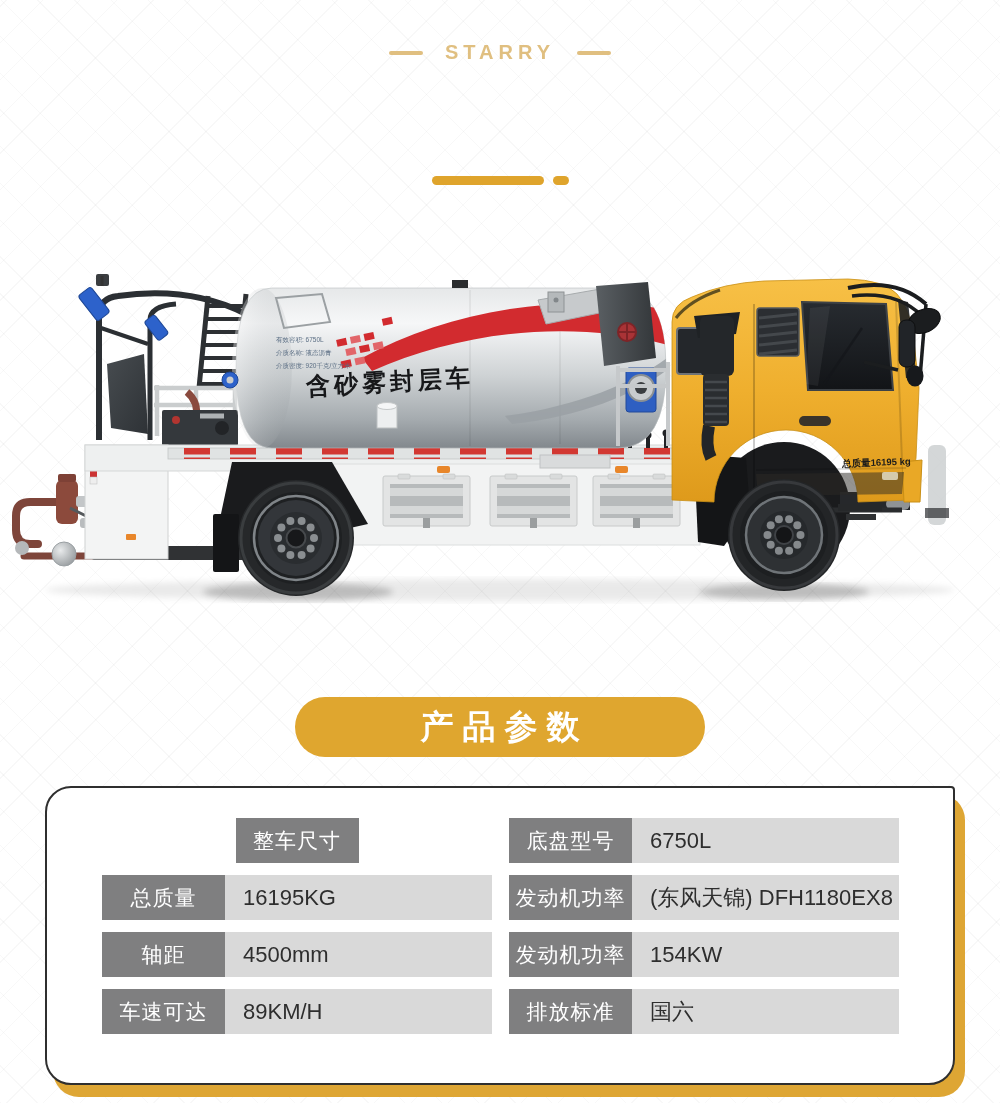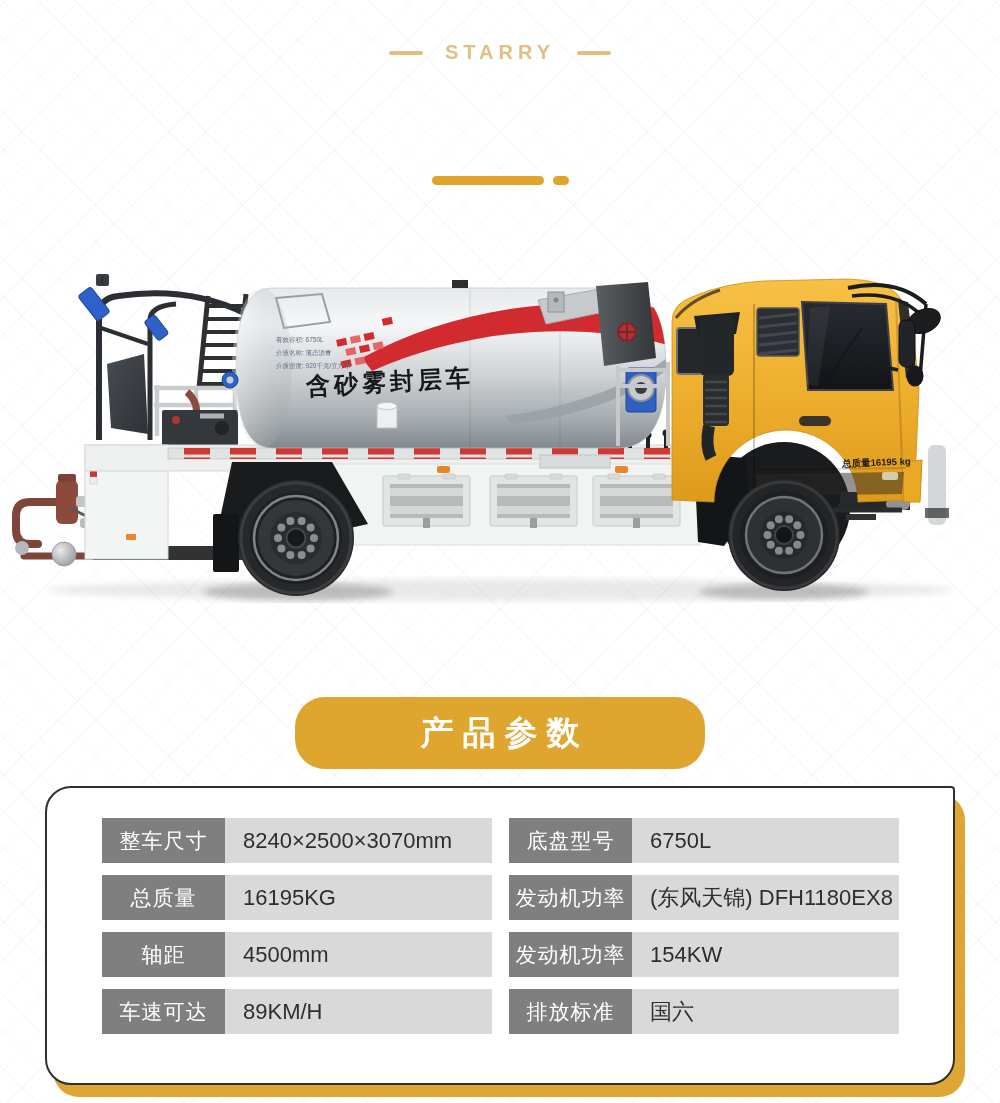--- a/index.html
+++ b/index.html
@@ -13,21 +13,21 @@
   }
   .brand-row{position:absolute;top:41px;left:0;width:100%;display:flex;justify-content:center;align-items:center;gap:22px;}
   .brand-dash{width:34px;height:4px;border-radius:2px;background:#E0BF80;}
   .brand-text{color:#E0BF80;font-weight:bold;font-size:20px;letter-spacing:5px;}
   .main-title{position:absolute;top:74px;left:0;width:100%;text-align:center;
     font-size:64px;font-weight:bold;color:#D8A32E;letter-spacing:3px;}
   .title-divider{position:absolute;top:176px;left:0;width:100%;display:flex;justify-content:center;align-items:center;gap:9px;}
   .divider-bar{width:112px;height:9px;border-radius:5px;background:#DFA42C;}
   .divider-dot{width:16px;height:9px;border-radius:5px;background:#DFA42C;}
   .truck-wrap{position:absolute;top:258px;left:0;width:1000px;height:352px;}
-  .params-btn{position:absolute;top:697px;left:295px;width:410px;height:72px;border-radius:30px;
+  .params-btn{position:absolute;top:697px;left:295px;width:410px;height:60px;border-radius:30px;
     background:#DFA62F;color:#ffffff;font-size:33px;font-weight:bold;letter-spacing:9px;text-indent:9px;
     display:flex;align-items:center;justify-content:center;}
   .params-card-wrap{position:absolute;top:786px;left:45px;width:922px;height:313px;}
   .gold-back{position:absolute;left:8px;top:8px;width:912px;height:303px;background:#DEA634;border-radius:26px;}
   .card{position:absolute;left:0;top:0;width:910px;height:299px;background:#ffffff;
     border:2px solid #2f2f2f;border-radius:26px;border-top-right-radius:4px;box-sizing:border-box;}
   .spec-col{position:absolute;top:30px;}
   .col-left{left:55px;}
   .col-right{left:462px;}
   .spec-row{display:flex;height:45px;margin-bottom:12px;justify-content:center;}
@@ -352,21 +352,20 @@
   </div>
 
   <div class="params-btn">产品参数</div>
 
   <div class="params-card-wrap">
     <div class="gold-back"></div>
     <div class="card">
       <div class="spec-col col-left">
         <div class="spec-row">
           <div class="spec-label">整车尺寸</div>
-          <div class="spec-value">8240×2500×3070mm</div>
         </div>
         <div class="spec-row">
           <div class="spec-label">总质量</div>
           <div class="spec-value">16195KG</div>
         </div>
         <div class="spec-row">
           <div class="spec-label">轴距</div>
           <div class="spec-value">4500mm</div>
         </div>
         <div class="spec-row">

